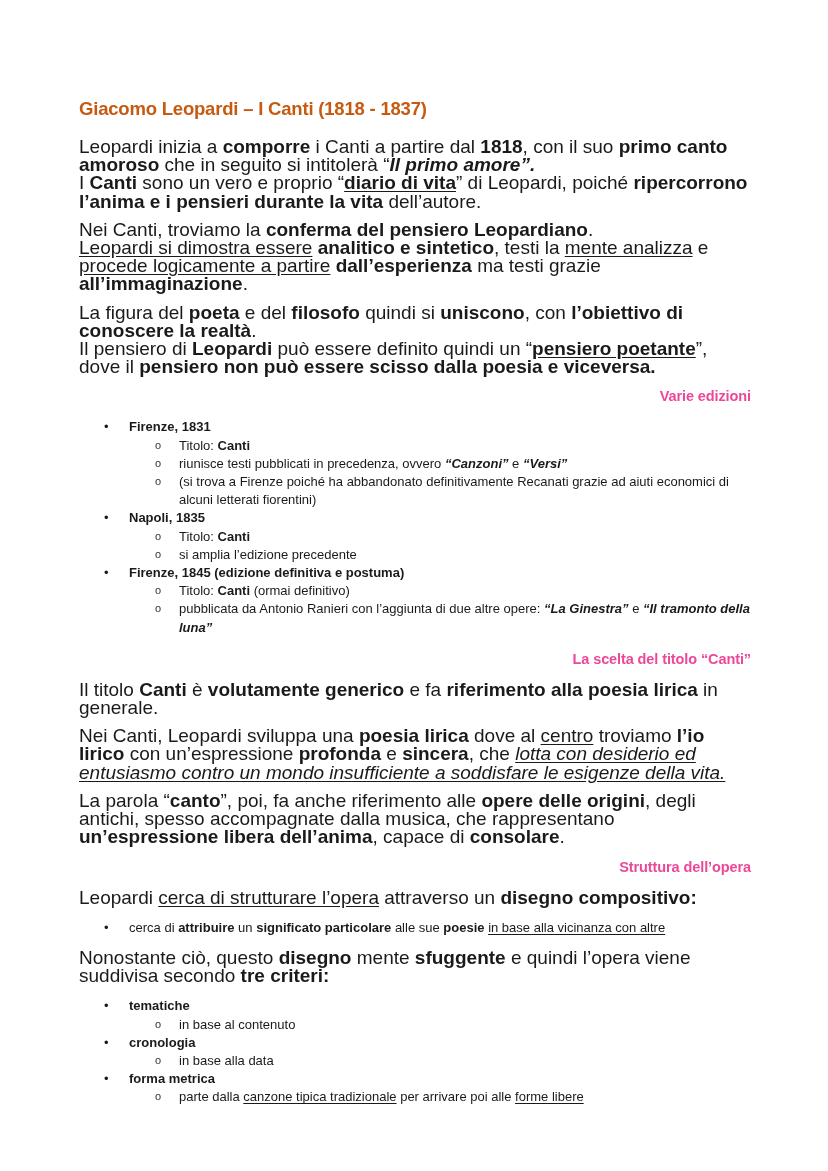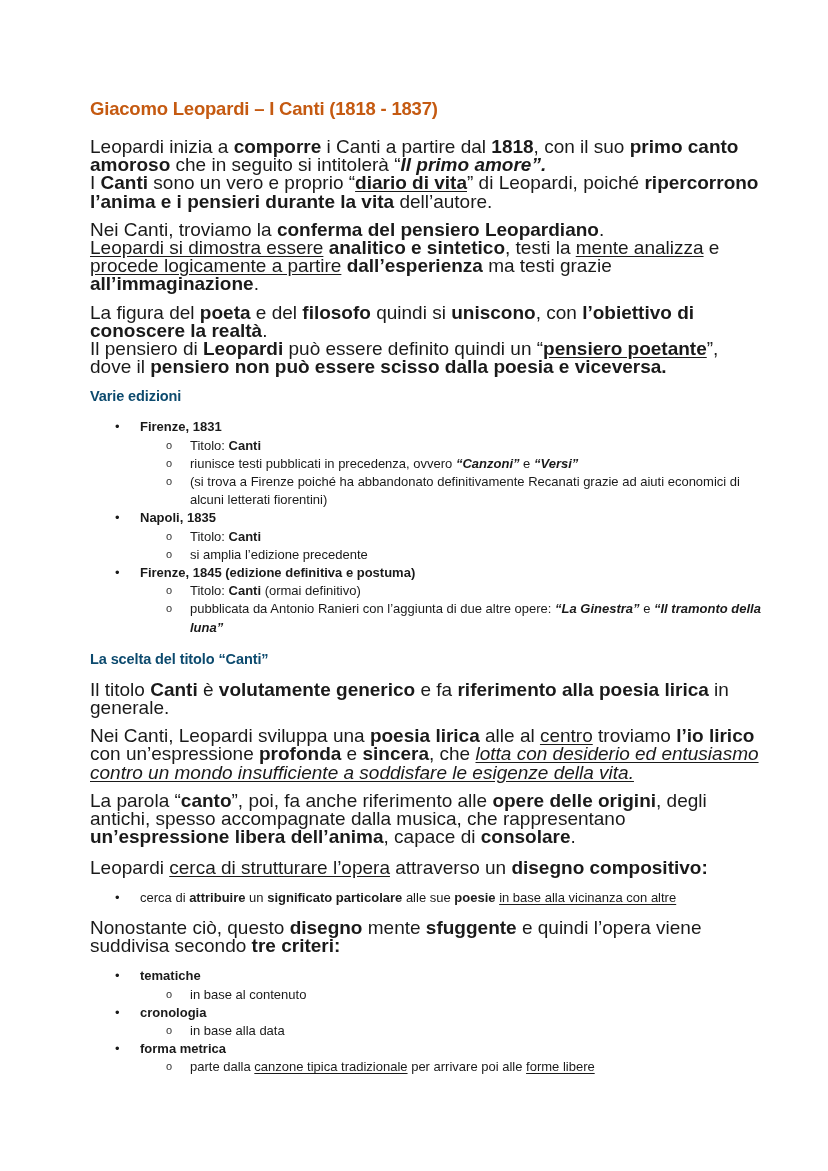--- a/index.html
+++ b/index.html
@@ -1,22 +1,22 @@
 <!DOCTYPE html>
 <html><head>
 <meta charset="utf-8">
 <style>
   html, body { margin: 0; padding: 0; background: #ffffff; }
   body { width: 828px; height: 1171px; position: relative; overflow: hidden;
          font-family: "Liberation Sans", sans-serif; color: #1a1a1a; }
-  .page { position: absolute; left: 90px; top: 98px; width: 672px; }
+  .page { position: absolute; left: 79px; top: 98px; width: 672px; }
   h1 { font-family: "Liberation Sans", sans-serif; font-weight: 600; color: #c55a11;
        font-size: 18.5px; margin: 0 0 18px 0; letter-spacing: -0.2px; }
-  h2 { font-family: "Liberation Sans", sans-serif; font-weight: 700; color: #0c4a6e;
-       font-size: 14.5px; margin: 0 0 14px 0; letter-spacing: -0.1px; }
+  h2 { font-family: "Liberation Sans", sans-serif; font-weight: 700; color: #ec4899;
+       font-size: 14.5px; margin: 0 0 14px 0; letter-spacing: -0.1px; text-align: right; }
   p { font-size: 19px; line-height: 18.2px; margin: 0 0 10px 0; }
   b { font-weight: 700; }
   u { text-decoration: underline; text-underline-offset: 2px; }
   .gap-sm { margin-bottom: 12px; }
   ul.l1 { list-style: none; margin: 0; padding: 0; }
   ul.l1 > li { position: relative; padding-left: 50px; font-size: 13px; line-height: 18.2px; }
   ul.l1 > li::before { content: "•"; position: absolute; left: 25px; top: 0; font-size: 13px; }
   ul.l2 { list-style: none; margin: 0; padding: 0; }
   ul.l2 > li { position: relative; padding-left: 50px; font-size: 13px; line-height: 18.2px; }
   ul.l2 > li::before { content: "o"; position: absolute; left: 26px; top: -1px; font-size: 11px; color: #333; }
@@ -73,26 +73,27 @@
         <li><span>pubblicata da Antonio Ranieri con l’aggiunta di due altre opere: </span><b><i>“La Ginestra”</i></b><span> e </span><b><i>“Il tramonto della luna”</i></b></li>
       </ul>
     </li>
   </ul>
 
   <h2>La scelta del titolo “Canti”</h2>
   <p>
     <span>Il titolo </span><b>Canti</b><span> è </span><b>volutamente generico</b><span> e fa </span><b>riferimento alla poesia lirica</b><span> in generale.</span>
   </p>
   <p>
-    <span>Nei Canti, Leopardi sviluppa una </span><b>poesia lirica</b><span> alle al </span><u>centro</u><span> troviamo </span><b>l’io lirico</b><span> con un’espressione </span><b>profonda</b><span> e </span><b>sincera</b><span>, che </span><i><u>lotta con desiderio ed entusiasmo contro un mondo insufficiente a soddisfare le esigenze della vita.</u></i>
+    <span>Nei Canti, Leopardi sviluppa una </span><b>poesia lirica</b><span> dove al </span><u>centro</u><span> troviamo </span><b>l’io lirico</b><span> con un’espressione </span><b>profonda</b><span> e </span><b>sincera</b><span>, che </span><i><u>lotta con desiderio ed entusiasmo contro un mondo insufficiente a soddisfare le esigenze della vita.</u></i>
   </p>
   <p class="gap-sm">
     <span>La parola “</span><b>canto</b><span>”, poi, fa anche riferimento alle </span><b>opere delle origini</b><span>, degli antichi, spesso accompagnate dalla musica, che rappresentano </span><b>un’espressione libera dell’anima</b><span>, capace di </span><b>consolare</b><span>.</span>
   </p>
 
+  <h2>Struttura dell’opera</h2>
   <p style="margin-bottom:12px">
     <span>Leopardi </span><u>cerca di strutturare l’opera</u><span> attraverso un </span><b>disegno compositivo:</b>
   </p>
   <ul class="l1" style="margin-bottom:12px">
     <li><span>cerca di </span><b>attribuire</b><span> un </span><b>significato particolare</b><span> alle sue </span><b>poesie</b><span> </span><u>in base alla vicinanza con altre</u></li>
   </ul>
   <p style="margin-bottom:12px">
     <span>Nonostante ciò, questo </span><b>disegno</b><span> mente </span><b>sfuggente</b><span> e quindi l’opera viene suddivisa secondo </span><b>tre criteri:</b>
   </p>
 

